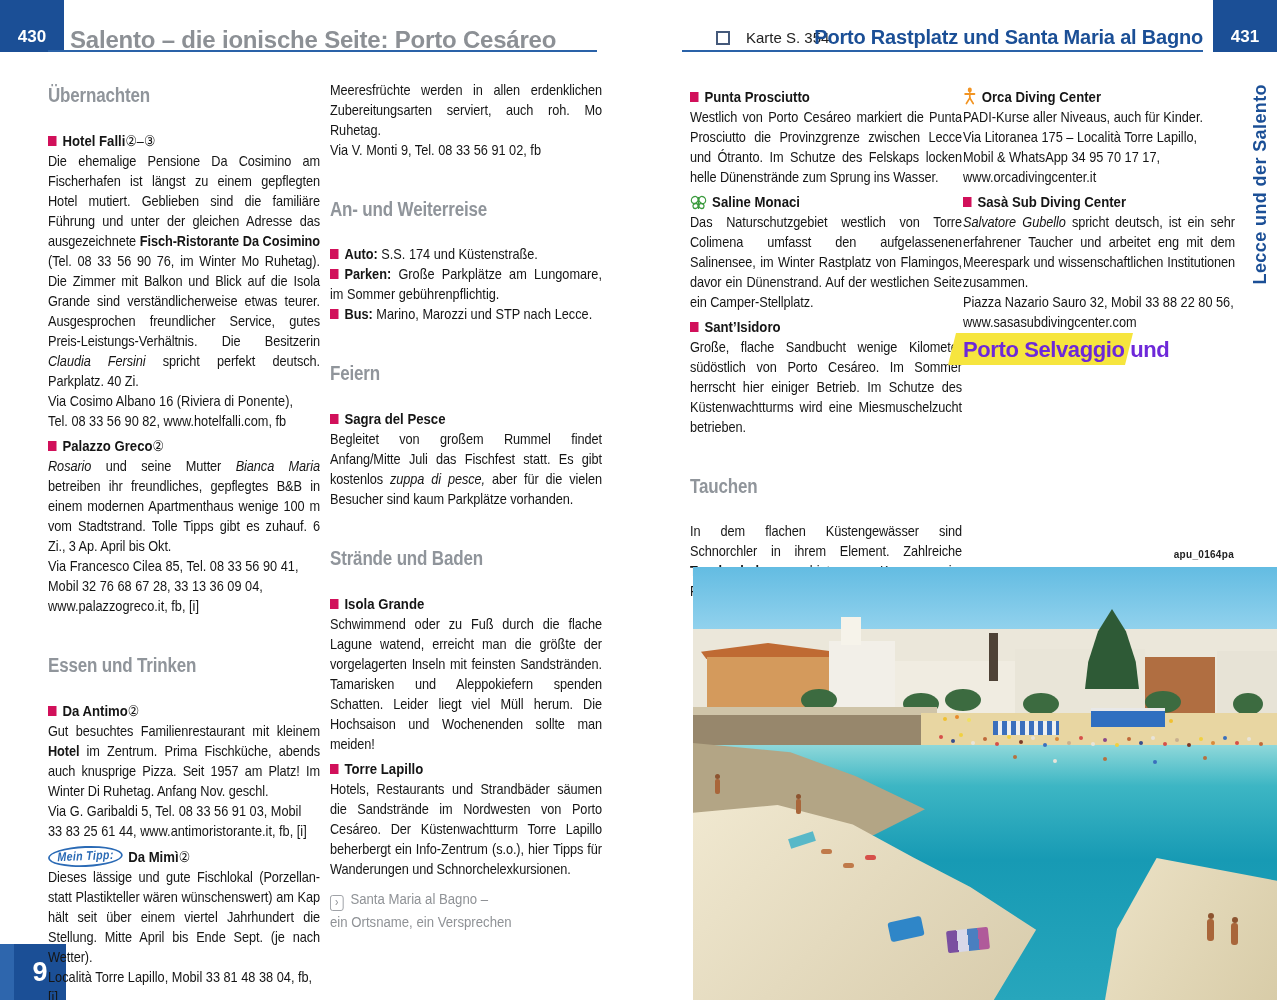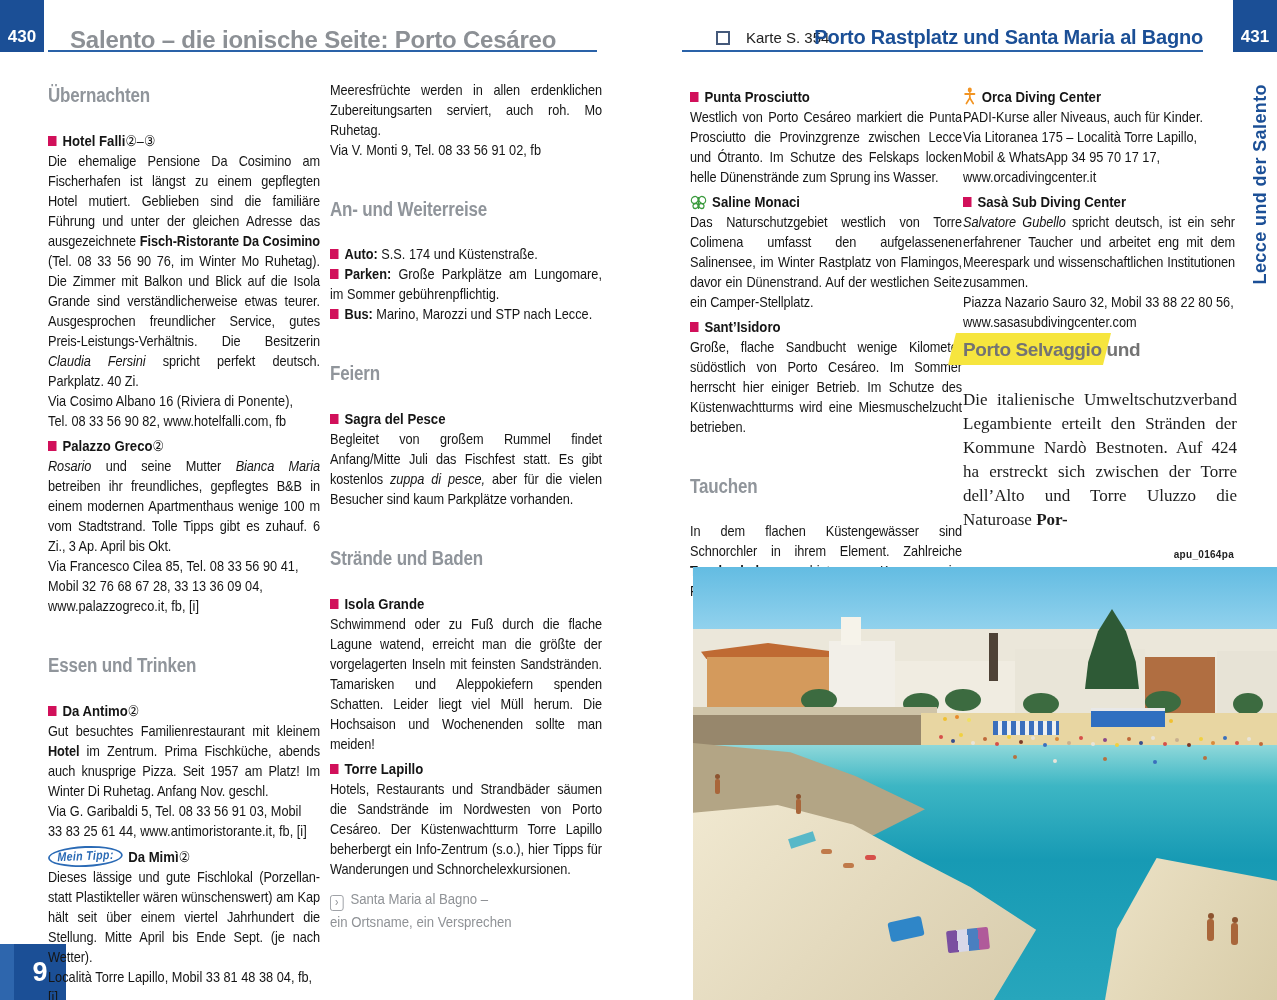--- a/index.html
+++ b/index.html
@@ -3,21 +3,21 @@
 <meta charset="utf-8">
 <style>
   html,body{margin:0;padding:0;}
   body{width:1277px;height:1000px;position:relative;background:#fff;overflow:hidden;
        font-family:"Liberation Sans",sans-serif;color:#151515;
        -webkit-hyphens:auto;hyphens:auto;}
   p{margin:0;}
   b{font-weight:bold;} i{font-style:italic;}
 
   
-  .pnbox{position:absolute;top:0;width:44px;height:52px;background:#1b4f96;color:#fff;
+  .pnbox{position:absolute;top:0;width:64px;height:52px;background:#1b4f96;color:#fff;
          font-weight:bold;font-size:17px;display:flex;align-items:flex-end;justify-content:center;
          padding-bottom:5px;box-sizing:border-box;}
   .pnbox.l{left:0;} .pnbox.r{right:0;text-align:right;}
   .htitle-l{position:absolute;left:70px;top:26px;font-size:24px;font-weight:bold;color:#8c9095;letter-spacing:-0.2px;white-space:nowrap;}
   .htitle-r{position:absolute;left:682px;top:26px;width:521px;text-align:right;font-size:20px;font-weight:bold;color:#1b4f96;letter-spacing:-0.2px;white-space:nowrap;}
   .hrule{position:absolute;top:50px;height:2px;background:#2a62a8;}
   .hrule.l{left:48px;width:549px;} .hrule.r{left:682px;width:521px;}
   .mapref{position:absolute;left:682px;top:29px;font-size:15px;color:#222;display:flex;align-items:center;gap:16px;padding-left:34px;}
   .mapref .box{width:10px;height:10px;border:2px solid #44597a;background:#fff;}
 
@@ -47,22 +47,22 @@
   .tipbadge{display:inline-block;border:2px solid #2a6ab5;border-radius:50%;color:#2a6ab5;
             font-style:italic;font-weight:bold;font-size:12.5px;padding:1px 9px 2px;
             letter-spacing:0.4px;transform:rotate(-2deg);white-space:nowrap;}
   .tipname{font-size:15.5px;font-weight:bold;}
 
   .caption{position:absolute;left:330px;top:888px;width:320px;transform:scaleX(0.85);
            transform-origin:0 0;color:#8f9296;font-size:15.5px;line-height:22px;}
   .refbox{display:inline-block;width:14px;height:14px;border:1.5px solid #979aa0;border-radius:3px;
           text-align:center;line-height:12px;font-size:12px;margin-right:8px;vertical-align:-2px;}
 
-  .bighead{position:relative;z-index:0;font-size:19px;line-height:27px;font-weight:bold;
-           color:#737373;letter-spacing:-0.4px;}
+  .bighead{position:relative;z-index:0;font-size:22px;line-height:27px;font-weight:bold;
+           color:#6d28d9;letter-spacing:-0.4px;}
   .hl{position:relative;display:inline-block;}
   .hl::before{content:"";position:absolute;inset:-3px -5px -2px -11px;background:#f6e53e;
               transform:skewX(-14deg);z-index:-1;}
   .serif{margin-top:25px;font-family:"Liberation Serif",serif;font-size:17px;line-height:24px;
          text-align:justify;color:#1c1c1c;}
 
   .credit{position:absolute;left:693px;top:549px;width:541px;text-align:right;
           font-size:10px;font-weight:bold;color:#222;letter-spacing:0.3px;}
 
   
@@ -253,21 +253,20 @@
     <p class="body"><i>Salvatore Gubello</i><span> spricht deutsch, ist ein sehr erfahrener Taucher und arbeitet eng mit dem Meerespark und wissenschaftlichen Institutionen zusammen.</span></p>
     <p class="addr">Piazza Nazario Sauro 32, Mobil 33 88 22 80 56,</p>
     <p class="addr">www.sasasubdivingcenter.com</p>
   </div>
 </div>
 
 <div id="col4b">
   <div class="bighead">
     <span class="hl">Porto Selvaggio</span><span> und</span><br>
   </div>
-  <p class="serif"><span>Die italienische Umweltschutzverband Legambiente erteilt den Stränden der Kommune Nardò Bestnoten. Auf 424 ha erstreckt sich zwischen der Torre dell’Alto und Torre Uluzzo die Naturoase </span><b>Por-</b></p>
 </div>
 
 <div class="credit">apu_0164pa</div>
 
 <div class="photo">
   <div class="ph-sky"></div>
   <div class="ph-town"></div>
   <div class="ph-roof"></div>
   <div class="ph-ochre"></div>
   <div class="ph-hotel"></div>

